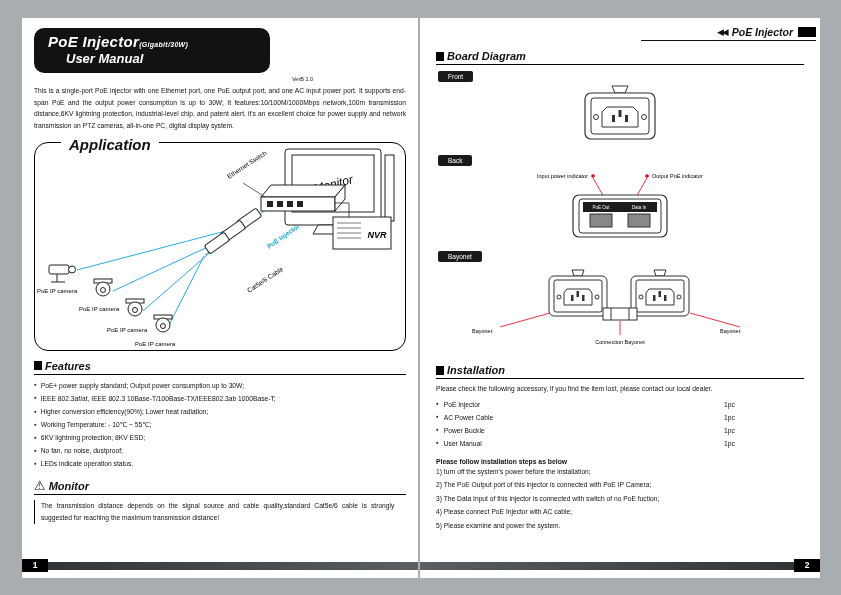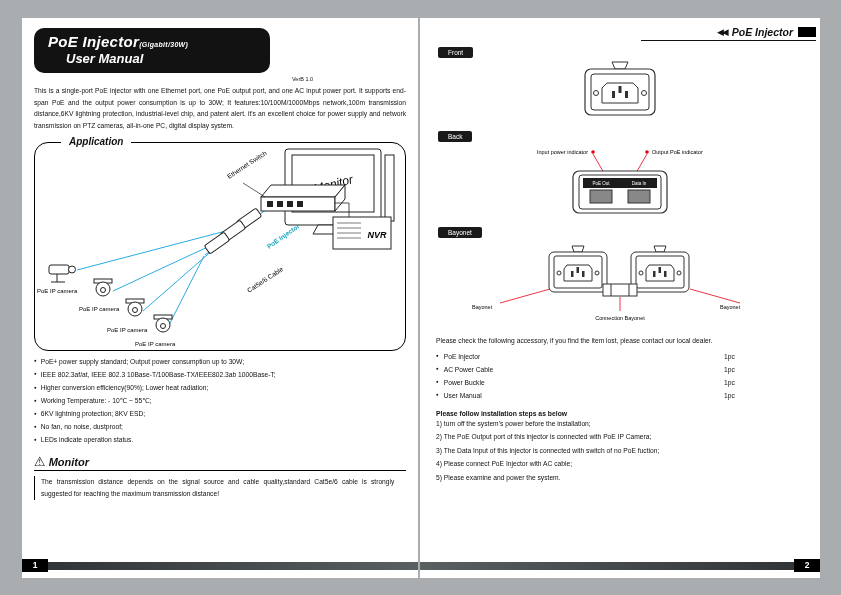--- a/index.html
+++ b/index.html
@@ -14,21 +14,21 @@
   .title-l1{font-size:15px;font-weight:bold;font-style:italic;letter-spacing:.3px;}
   .title-note{font-size:7px;font-weight:bold;font-style:italic;}
   .title-l2{font-size:13px;font-weight:bold;font-style:italic;margin-left:18px;margin-top:1px;}
   .version{position:absolute;top:58px;left:270px;font-size:5.5px;}
 
   .body-text{font-size:6.7px;line-height:1.75;text-align:justify;margin:0;}
   .intro{margin-top:12px;}
 
   
   .app-box{position:relative;border:1.2px solid #000;border-radius:14px;margin-top:10px;height:207px;}
-  .app-title{position:absolute;top:-7px;left:26px;background:#fff;padding:0 8px;font-size:10px;font-weight:bold;font-style:italic;}
+  .app-title{position:absolute;top:-7px;left:26px;background:#fff;padding:0 8px;font-size:15px;font-weight:bold;font-style:italic;}
 
   
   .sec-head{display:flex;align-items:center;gap:3px;font-size:11px;font-weight:bold;font-style:italic;border-bottom:1.4px solid #000;padding-bottom:2px;margin-top:9px;}
   .sq{display:inline-block;width:8px;height:9px;background:#000;}
   .warn{font-size:13px;font-style:normal;line-height:1;}
 
   .feat{margin-top:4px;}
   .feat-item{font-size:6.7px;line-height:1.95;}
   .feat-item::before{content:"●";font-size:4.5px;margin-right:4px;vertical-align:1.5px;}
 
@@ -153,20 +153,24 @@
             <circle cx="128" cy="182" r="7"></circle>
             <circle cx="128" cy="183" r="2.5"></circle>
         </g>
         <text x="2" y="150" font-size="6">PoE IP camera</text>
         <text x="44" y="168" font-size="6">PoE IP camera</text>
         <text x="72" y="189" font-size="6">PoE IP camera</text>
         <text x="100" y="203" font-size="6">PoE IP camera</text>
       </svg>
     </div>
 
+    <div class="sec-head">
+      <span class="sq"></span>
+      <span>Features</span>
+    </div>
     <div class="feat">
       <div class="feat-item">PoE+ power supply standard; Output power consumption up to 30W;</div>
       <div class="feat-item">IEEE 802.3af/at,  IEEE 802.3 10Base-T/100Base-TX/IEEE802.3ab 1000Base-T;</div>
       <div class="feat-item">Higher conversion efficiency(90%); Lower  heat radiation;</div>
       <div class="feat-item">Working Temperature: - 10℃ ~ 55℃;</div>
       <div class="feat-item">6KV lightning protection; 8KV ESD;</div>
       <div class="feat-item">No fan, no noise, dustproof;</div>
       <div class="feat-item">LEDs indicate operation status.</div>
     </div>
 
@@ -183,20 +187,24 @@
   </div>
 
   <div class="page right">
 
     <div class="rp-header">
       <span class="arrows">◀◀</span>
       <span class="rp-title">PoE Injector</span>
       <span class="hblock"></span>
     </div>
 
+    <div class="sec-head">
+      <span class="sq"></span>
+      <span>Board Diagram</span>
+    </div>
 
     <div class="badge">Front</div>
     <div class="fig">
       <svg width="170" height="62" viewBox="0 0 170 62">
         <g fill="#fff" stroke="#333">
           <polygon points="77,3 93,3 90,10 80,10"></polygon>
           <rect x="50" y="10" width="70" height="46" rx="6" stroke-width="1.2"></rect>
           <rect x="56" y="15" width="58" height="36" rx="3"></rect>
           <polygon points="72,24 98,24 103,29 103,44 67,44 67,29"></polygon>
           <circle cx="61" cy="34" r="2.5"></circle>
@@ -265,20 +273,24 @@
         </g>
         <line x1="30" y1="64" x2="80" y2="50" stroke="#e60012" stroke-width="0.8"></line>
         <line x1="270" y1="64" x2="220" y2="50" stroke="#e60012" stroke-width="0.8"></line>
         <line x1="150" y1="58" x2="150" y2="72" stroke="#e60012" stroke-width="0.8"></line>
         <text x="2" y="70" font-size="5.5">Bayonet</text>
         <text x="250" y="70" font-size="5.5">Bayonet</text>
         <text x="150" y="81" font-size="5.5" text-anchor="middle">Connection Bayonet</text>
       </svg>
     </div>
 
+    <div class="sec-head">
+      <span class="sq"></span>
+      <span>Installation</span>
+    </div>
 
     <p class="body-text install-intro">Please check the following accessory, if you find the item lost, please contact our local dealer.</p>
 
     <div class="acc">
       <div class="acc-row">
         <span class="acc-name">PoE Injector</span>
         <span class="acc-qty">1pc</span>
       </div>
       <div class="acc-row">
         <span class="acc-name">AC Power Cable</span>

